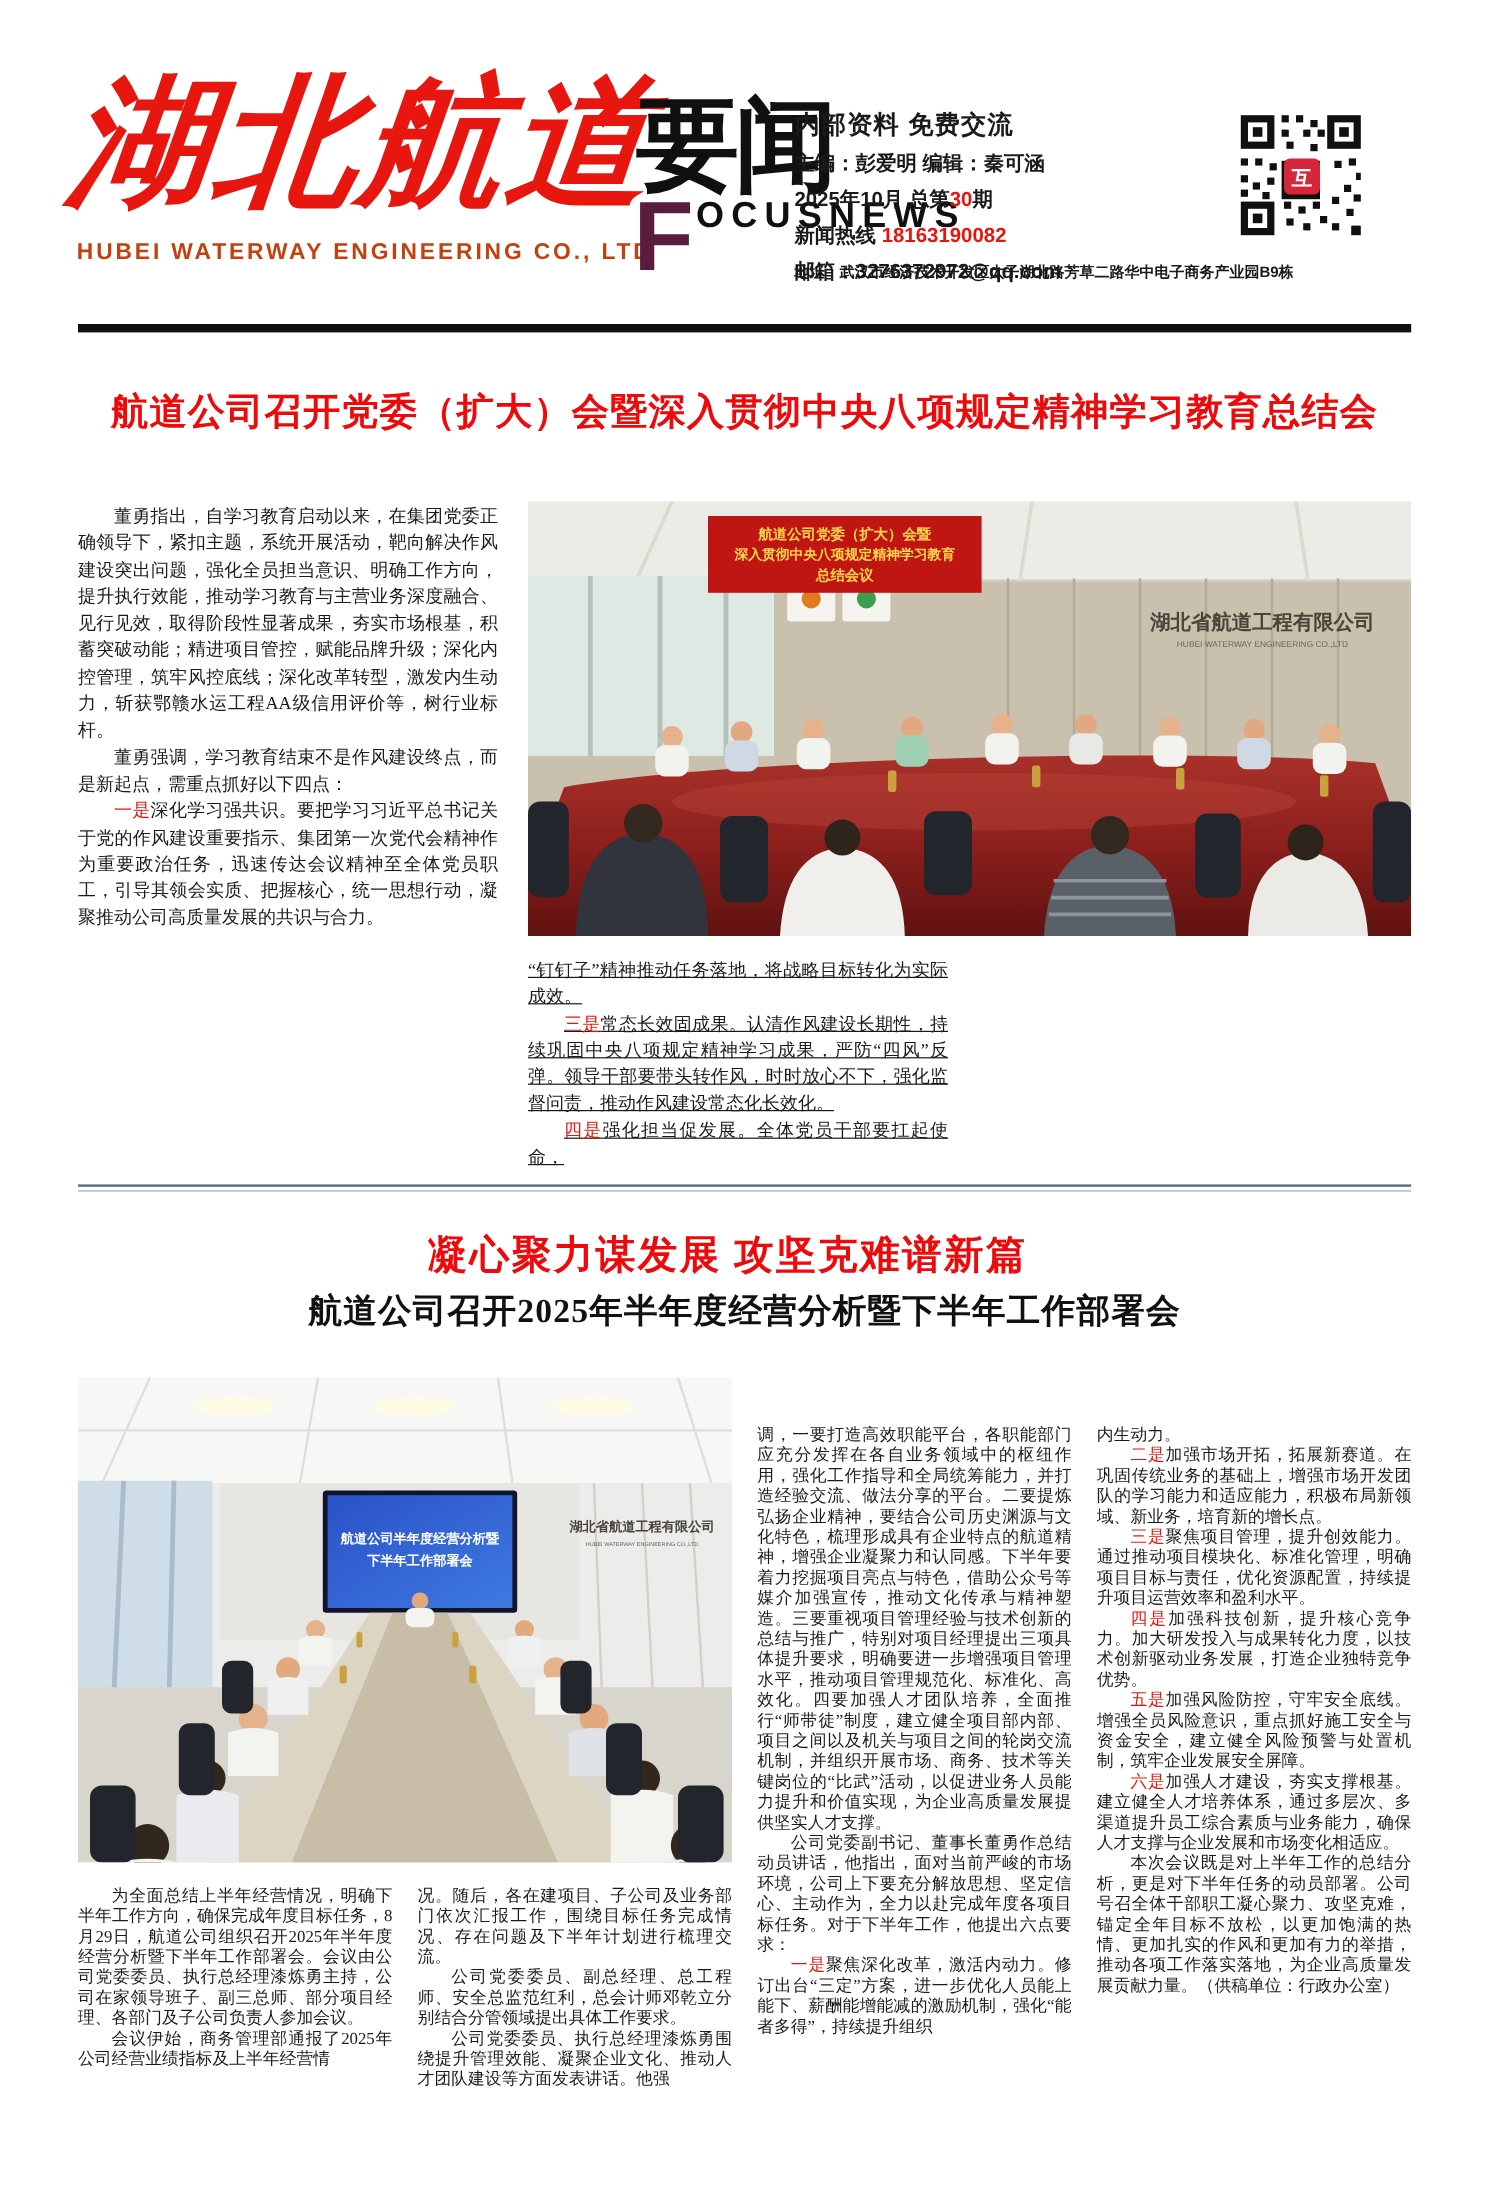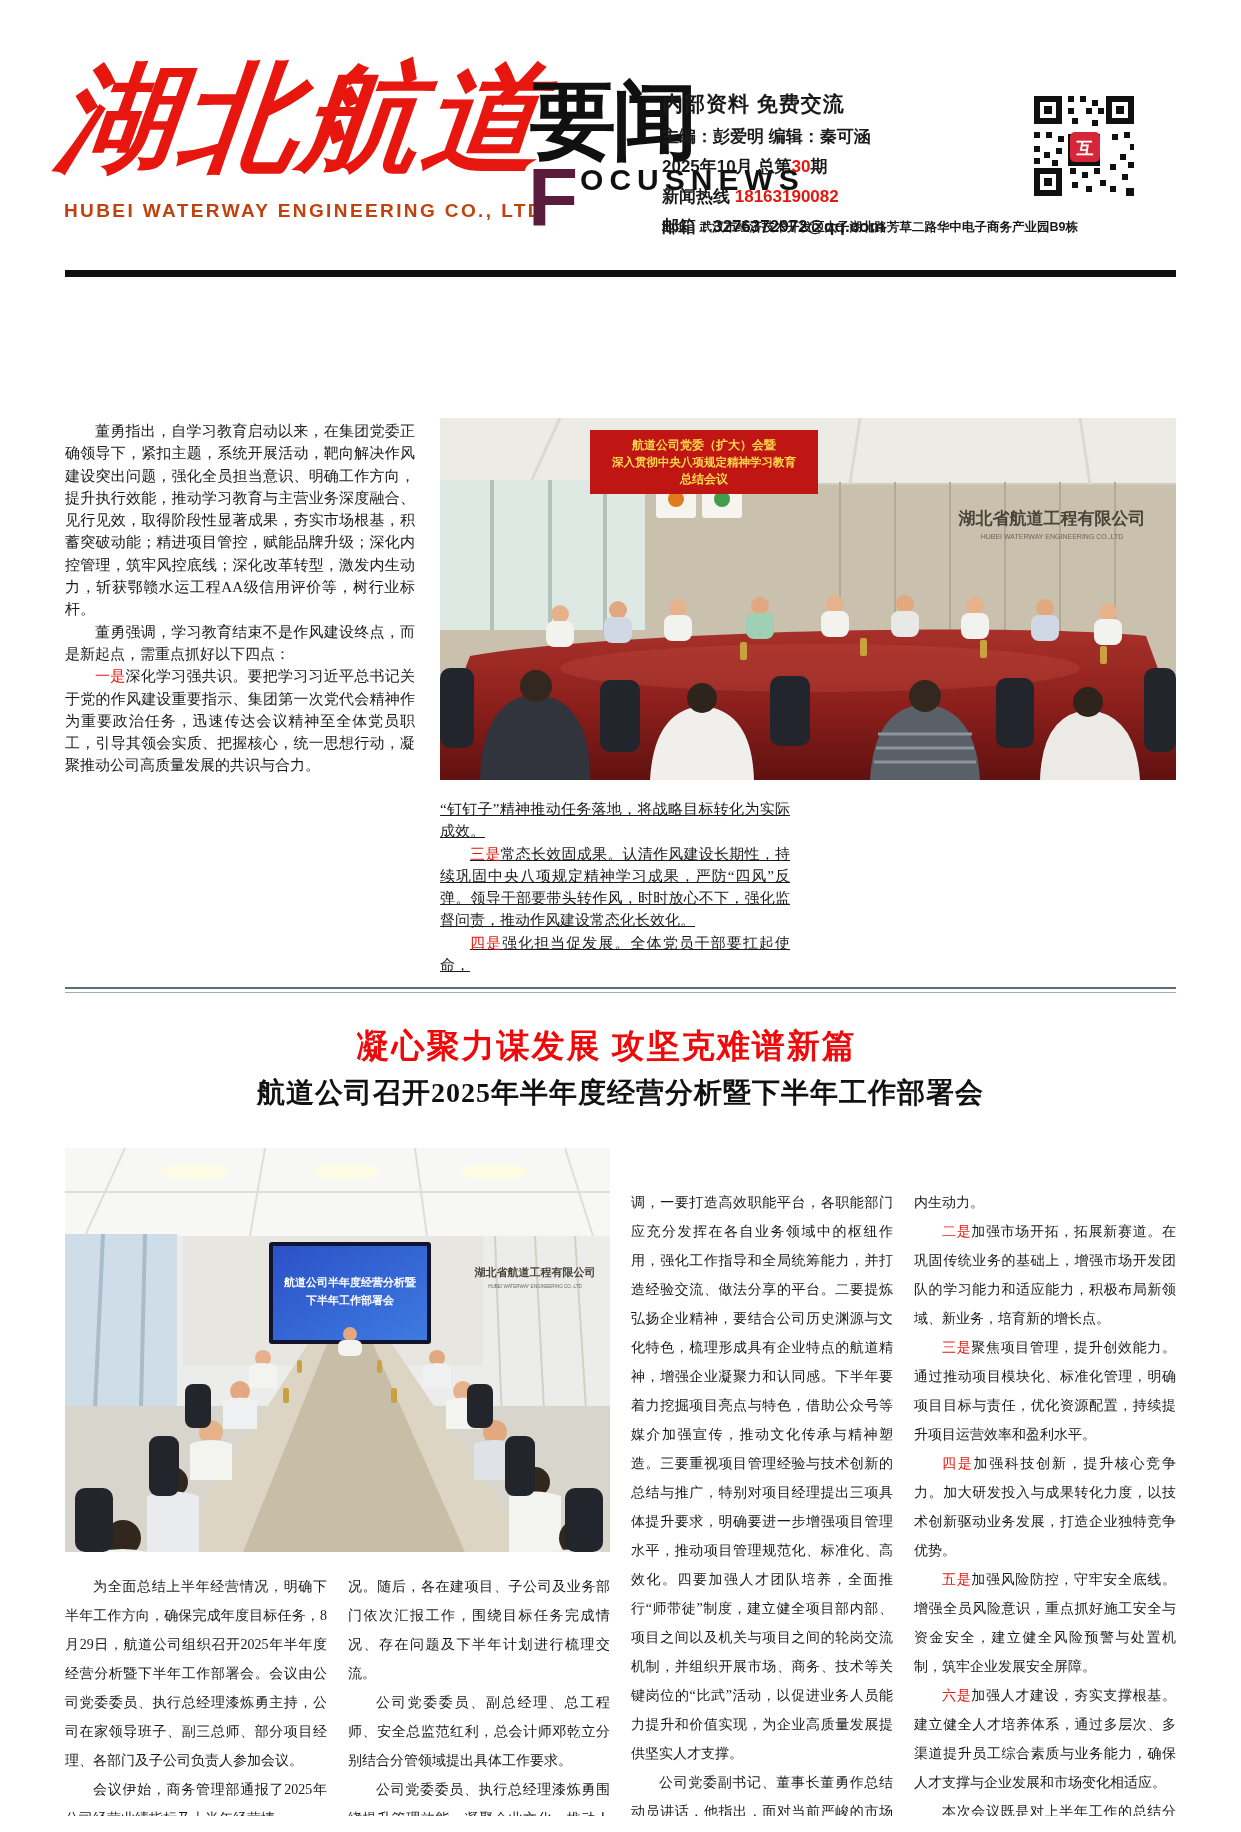--- a/index.html
+++ b/index.html
@@ -37,21 +37,21 @@
   .h-red2{left:51px;top:1024px;width:1111px;text-align:center;font-size:33px;font-weight:900;
           color:#ee0a0a;letter-spacing:2px;white-space:nowrap;}
   .h-sub2{left:65px;top:1074px;width:1111px;text-align:center;font-size:28px;font-weight:900;
           color:#111;letter-spacing:1px;white-space:nowrap;}
 
   
   .col{overflow:hidden;text-align:justify;}
   .col p{margin:0;text-indent:2em;}
   .col p.cont{text-indent:0;}
   .a1t{font-size:15px;line-height:22.3px;}
-  .a2t{font-size:14px;line-height:29px;}
+  .a2t{font-size:14px;line-height:17px;}
   .a1col1{left:65px;top:420px;width:350px;height:570px;}
   .a1photo{left:440px;top:418px;width:736px;height:362px;}
   .a1col2{left:440px;top:798px;width:350px;height:192px;text-decoration:underline;}
   .a1col3{left:815px;top:798px;width:361px;height:192px;}
   .a2photo{left:65px;top:1148px;width:545px;height:404px;}
   .a2col1{left:65px;top:1572px;width:262px;height:244px;}
   .a2col2{left:348px;top:1572px;width:262px;height:244px;}
   .a2col3{left:631px;top:1150px;width:262px;height:666px;padding-top:38px;box-sizing:border-box;}
   .a2col4{left:914px;top:1150px;width:262px;height:666px;padding-top:38px;box-sizing:border-box;}
   .photo-frame{display:block;width:100%;height:100%;}
@@ -126,20 +126,21 @@
         <rect x="90" y="80" width="6" height="6"></rect>
         <rect x="94" y="94" width="8" height="8"></rect>
       <rect x="36" y="40" width="32" height="32"></rect>
     </g>
     <rect x="38" y="38" width="30" height="30" rx="5" fill="#d5263a"></rect>
     <text x="53" y="60" font-family="Liberation Sans,sans-serif" font-size="17" font-weight="bold" fill="#ffffff" text-anchor="middle">互</text>
   </svg>
 
   <div class="abs toprule"></div>
 
+  <div class="abs h-red1">航道公司召开党委（扩大）会暨深入贯彻中央八项规定精神学习教育总结会</div>
 
   <div class="abs a1col1 col a1t">
     <p>董勇指出，自学习教育启动以来，在集团党委正确领导下，紧扣主题，系统开展活动，靶向解决作风建设突出问题，强化全员担当意识、明确工作方向，提升执行效能，推动学习教育与主营业务深度融合、见行见效，取得阶段性显著成果，夯实市场根基，积蓄突破动能；精进项目管控，赋能品牌升级；深化内控管理，筑牢风控底线；深化改革转型，激发内生动力，斩获鄂赣水运工程AA级信用评价等，树行业标杆。</p>
     <p>董勇强调，学习教育结束不是作风建设终点，而是新起点，需重点抓好以下四点：</p>
     <p><span class="red">一是</span><span>深化学习强共识。要把学习习近平总书记关于党的作风建设重要指示、集团第一次党代会精神作为重要政治任务，迅速传达会议精神至全体党员职工，引导其领会实质、把握核心，统一思想行动，凝聚推动公司高质量发展的共识与合力。</span></p>
 
   </div>
 
   <div class="abs a1photo">
     <svg class="photo-frame" viewBox="0 0 736 362" preserveAspectRatio="none">

